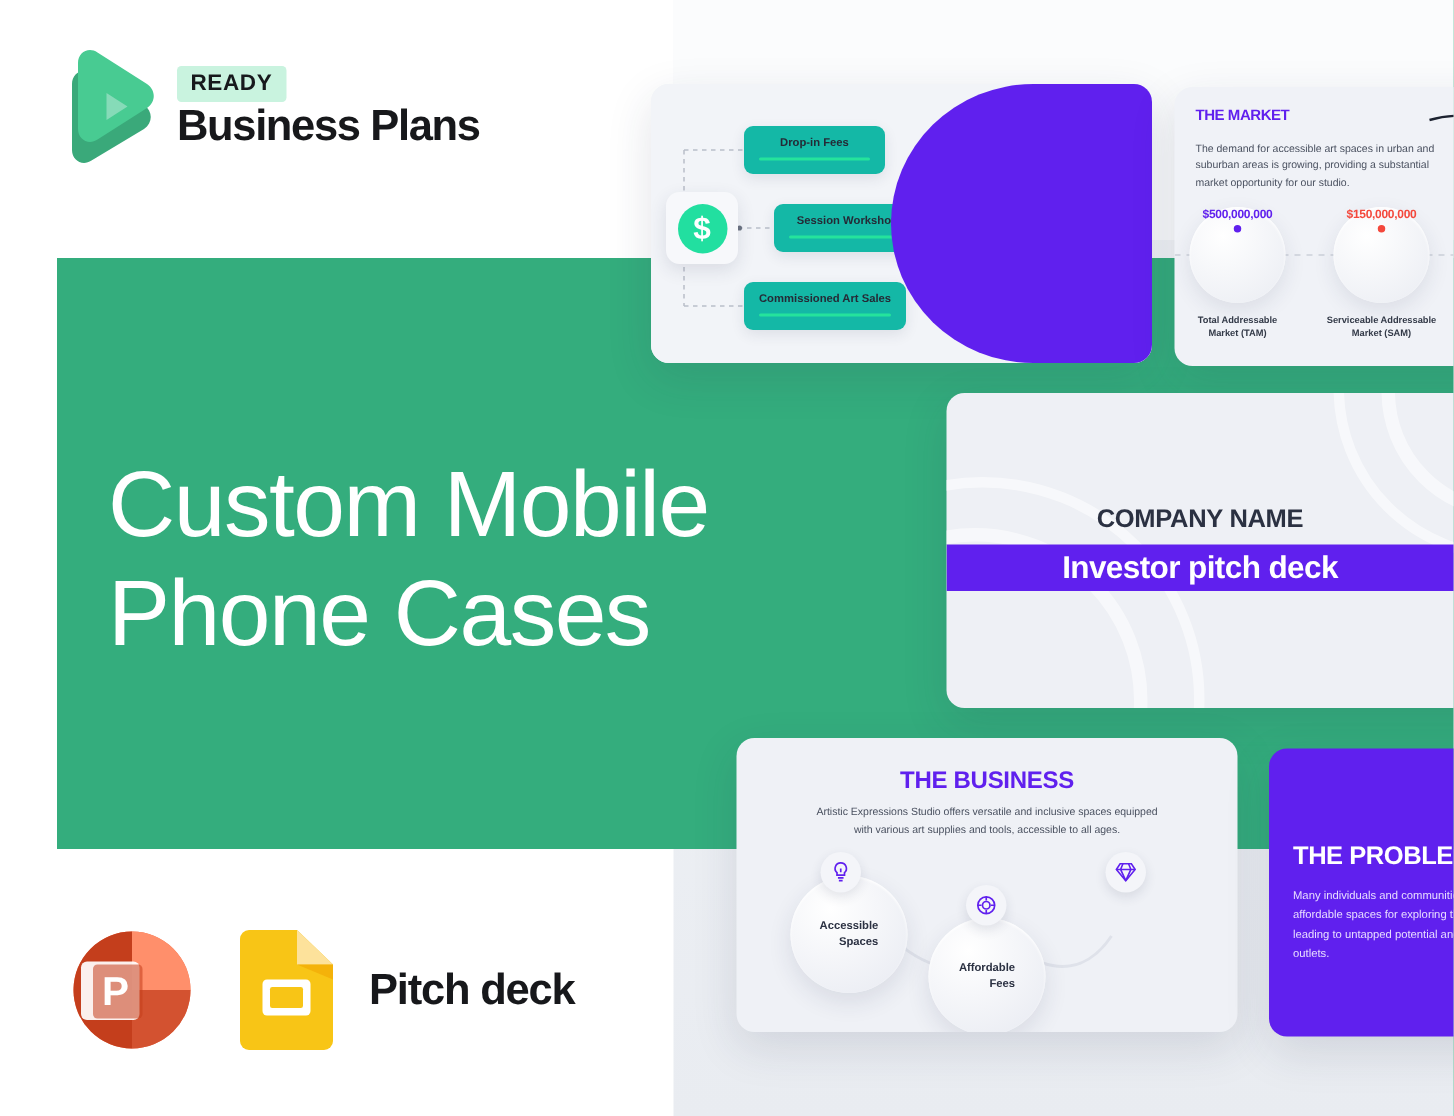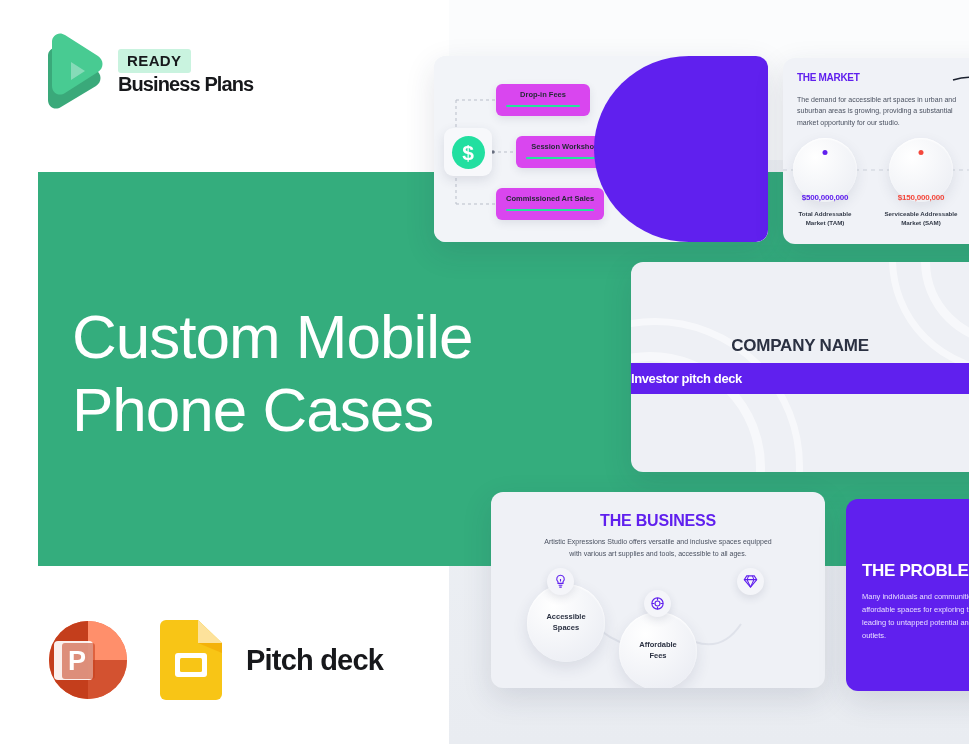--- a/index.html
+++ b/index.html
@@ -30,21 +30,21 @@
 
   
   .logo-wrap { position:absolute; left:38px; top:32px; display:flex; align-items:center; gap:14px; }
   .logo-mark { width:66px; height:80px; position:relative; }
   .badge-ready {
     display:inline-block; background:#c9f3df; color:#17191c;
     font-size:15px; font-weight:700; letter-spacing:.4px;
     padding:3px 9px 4px; border-radius:3px;
   }
   .brand-name {
-    font-size:20px; font-weight:800; color:#17181b;
+    font-size:29px; font-weight:800; color:#17181b;
     letter-spacing:-.9px; margin-top:0; white-space:nowrap;
   }
 
   
   .hero {
     position:absolute; left:72px; top:300px; width:470px;
     color:#ffffff; font-size:62px; line-height:1.18;
     font-weight:400; letter-spacing:-1px;
   }
 
@@ -64,21 +64,21 @@
   
   .s-bm { left:434px; top:56px; width:334px; height:186px; }
   .bm-left { position:absolute; inset:0; background:#f2f4f8; }
   .bm-purple {
     position:absolute; right:0; top:0; width:174px; height:186px;
     background:#6020ee; border-top-left-radius:95px 93px; border-bottom-left-radius:95px 93px;
   }
   .bm-h { color:#fff; font-size:17px; font-weight:800; line-height:1.12; letter-spacing:-.3px; }
   .bm-p { color:#efe6ff; font-size:7px; line-height:1.55; margin-top:7px; }
   .pill {
-    position:absolute; background:#d946ef; border-radius:6px;
+    position:absolute; background:#14b8a6; border-radius:6px;
     box-shadow:0 3px 9px rgba(40,50,80,.10); padding:6px 10px 9px;
     text-align:center;
   }
   .pill span { display:block; font-size:7.5px; font-weight:800; color:#252a36; white-space:nowrap; }
   .pill i { display:block; height:2px; background:#25e39c; margin-top:6px; border-radius:2px; }
   .money-box {
     position:absolute; left:444px; top:124px; width:48px; height:48px;
     background:#f7f8fb; border-radius:9px; box-shadow:0 4px 12px rgba(40,50,80,.12);
     display:flex; align-items:center; justify-content:center;
   }
@@ -89,48 +89,48 @@
   }
 
   
   .s-mk { left:783px; top:58px; width:250px; height:186px; }
   .mk-title { position:absolute; left:14px; top:14px; color:#6020ee; font-size:10px; font-weight:800; letter-spacing:-.3px; }
   .mk-desc { position:absolute; left:14px; top:36px; width:172px; color:#4a5160; font-size:7px; line-height:1.62; }
   .mk-circle {
     position:absolute; width:64px; height:64px; border-radius:50%;
     background:radial-gradient(circle at 35% 30%, #ffffff 0%, #eef0f5 78%);
     box-shadow:0 5px 14px rgba(40,50,80,.10), inset 0 1px 2px #fff;
-    display:flex; align-items:flex-end; justify-content:center;
+    display:flex; align-items:flex-start; justify-content:center;
   }
   .mk-dot { position:absolute; top:12px; left:50%; transform:translateX(-50%); width:5px; height:5px; border-radius:50%; }
   .mk-val { font-size:8px; font-weight:800; letter-spacing:-.2px; }
   .mk-cap { position:absolute; width:96px; text-align:center; font-size:6.2px; font-weight:800; color:#333a48; line-height:1.45; }
   .mk-arrow { position:absolute; left:168px; top:16px; }
 
   
   .s-cn { left:631px; top:262px; width:400px; height:210px; background:#eef0f5; }
   .cn-rings { position:absolute; inset:0; overflow:hidden; }
   .ring { position:absolute; border-radius:50%; border:9px solid rgba(255,255,255,.55); }
   .cn-sub { position:absolute; top:74px; left:0; width:338px; text-align:center;
             font-size:17px; font-weight:800; color:#2b3142; letter-spacing:-.2px; }
   .cn-bar { position:absolute; top:101px; left:0; width:400px; height:31px; background:#6020ee;
             display:flex; align-items:center; }
-  .cn-bar span { width:338px; color:#fff; font-size:13px; font-weight:800; letter-spacing:-.4px; }
+  .cn-bar span { width:338px; text-align:center; color:#fff; font-size:21px; font-weight:800; letter-spacing:-.4px; }
 
   
   .s-sol { left:491px; top:492px; width:334px; height:196px; background:#eff1f6; }
   .sol-title { position:absolute; top:20px; left:0; width:334px; text-align:center;
                color:#6020ee; font-size:16px; font-weight:800; letter-spacing:-.2px; }
   .sol-desc { position:absolute; top:44px; left:47px; width:240px; text-align:center;
               color:#4a5160; font-size:7px; line-height:1.7; }
   .sol-node {
     position:absolute; width:78px; height:78px; border-radius:50%;
     background:radial-gradient(circle at 34% 28%, #ffffff 0%, #eceef4 80%);
     box-shadow:0 6px 16px rgba(40,50,80,.11), inset 0 1px 2px #fff;
-    display:flex; align-items:center; justify-content:center; text-align:center;
+    display:flex; align-items:center; justify-content:center; text-align:right;
   }
   .sol-node span { font-size:7.5px; font-weight:800; color:#2b3142; line-height:1.45; }
   .sol-badge {
     position:absolute; width:27px; height:27px; border-radius:50%;
     background:#f4f5f9; box-shadow:0 3px 8px rgba(40,50,80,.12);
     display:flex; align-items:center; justify-content:center;
   }
 
   
   .s-prb { left:846px; top:499px; width:190px; height:192px; background:#6020ee; }

